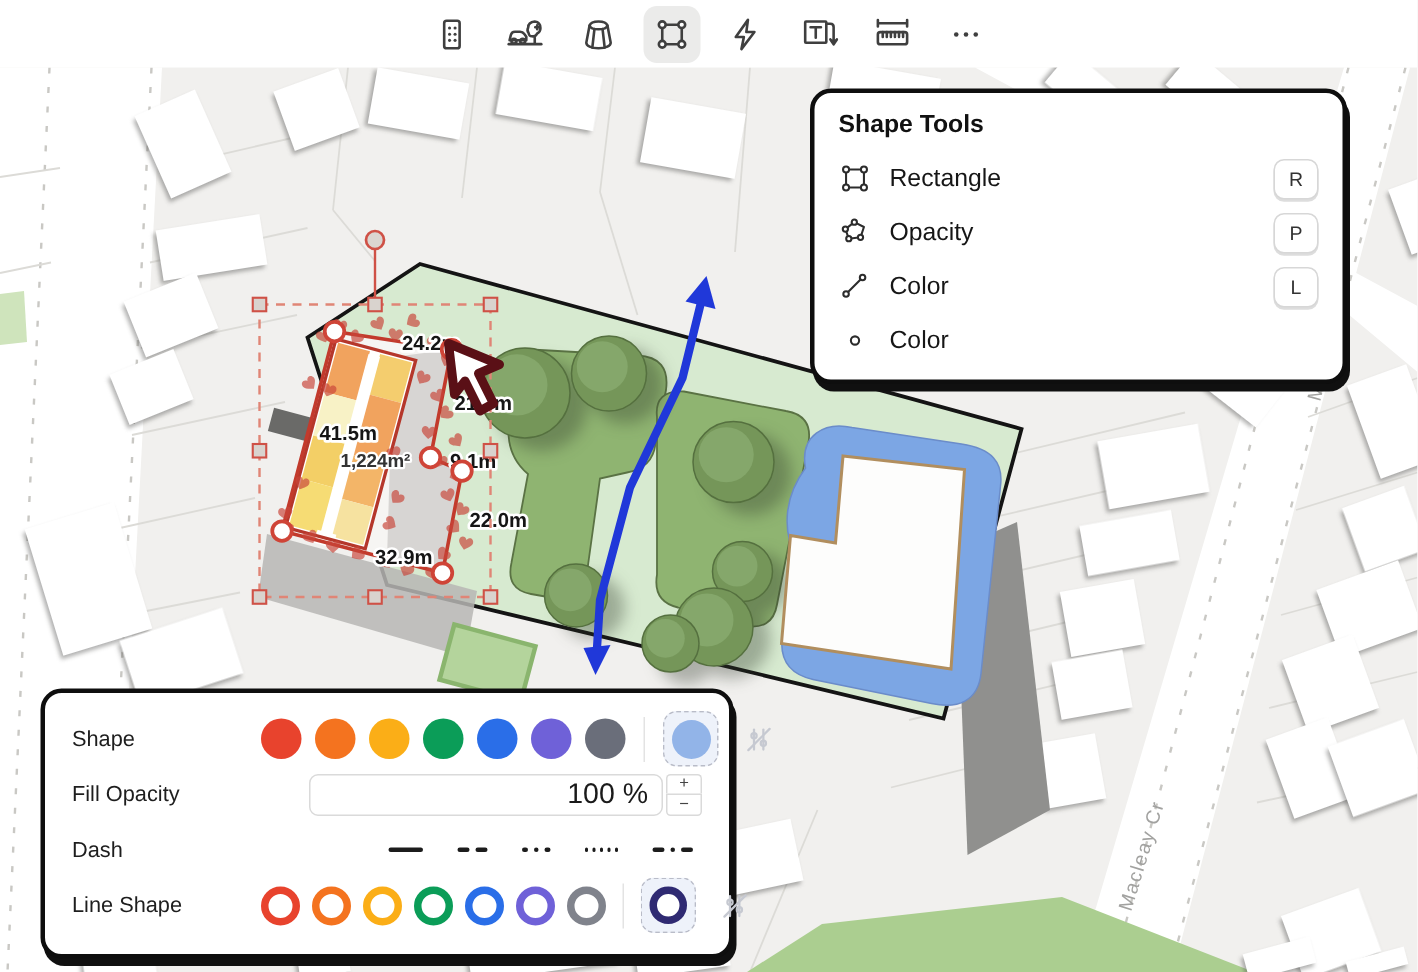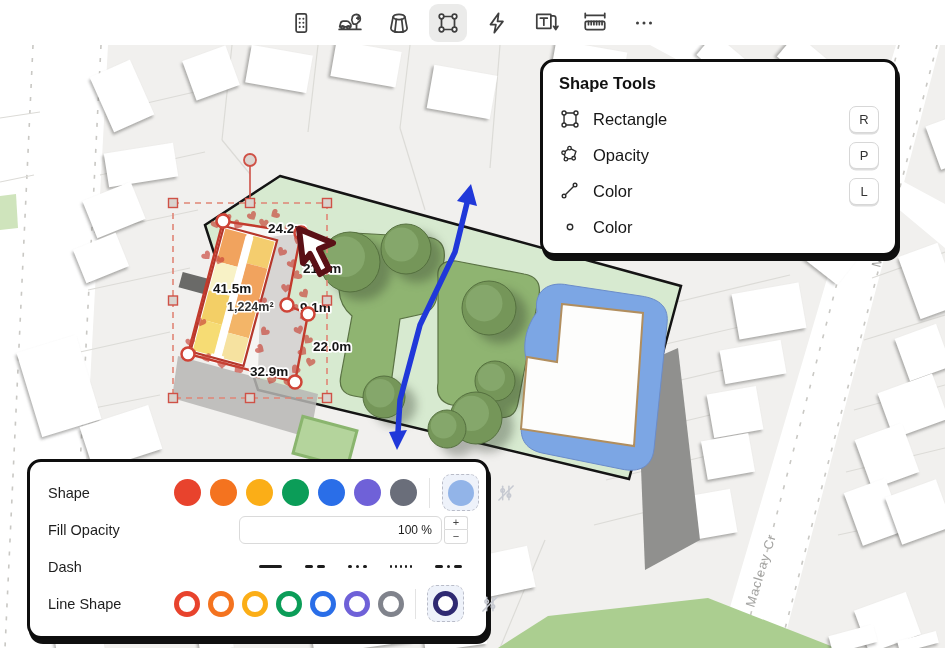--- a/index.html
+++ b/index.html
@@ -41,22 +41,22 @@
   .swatches{display:flex;align-items:center;gap:9px;margin-left:18px;}
   .sw{width:27px;height:27px;border-radius:50%;cursor:pointer;flex:none;}
   .ring{width:16px;height:16px;border-radius:50%;border:5.5px solid #000;background:#fff;cursor:pointer;flex:none;}
   .sw-div{width:1px;height:30px;background:#e3e3e3;margin:0 3px;}
   .sel-box{width:35px;height:35px;border:1.6px dashed #b9bcc8;border-radius:9px;background:#eef2fa;
            display:flex;align-items:center;justify-content:center;cursor:pointer;flex:none;}
   .sel-box .sw{width:26px;height:26px;}
   .sel-box .ring{width:15px;height:15px;}
   .no-custom{margin-left:8px;flex:none;}
   .op-group{display:flex;align-items:stretch;margin-left:auto;}
-  .op-input{width:203px;height:28px;border:1.5px solid #dadada;border-radius:6px;font-family:"Liberation Sans",sans-serif;
-            font-size:12px;color:#1a1a1a;text-align:right;padding:0 9px;box-sizing:border-box;}
+  .op-input{width:236px;height:28px;border:1.5px solid #dadada;border-radius:6px;font-family:"Liberation Sans",sans-serif;
+            font-size:19px;color:#1a1a1a;text-align:right;padding:0 9px;box-sizing:border-box;}
   .stepper{display:flex;flex-direction:column;margin-left:2px;width:24px;}
   .stepper button{flex:1;border:1.5px solid #dadada;background:#fff;font-size:11px;line-height:1;
             color:#444;padding:0;cursor:pointer;height:15px;}
   .stepper button:first-child{border-bottom:none;border-radius:3px 3px 0 0;}
   .stepper button:last-child{border-radius:0 0 3px 3px;}
   .dashes{display:flex;align-items:center;gap:23px;margin-left:auto;margin-right:6px;}
   .dash-opt{display:flex;align-items:center;gap:4px;cursor:pointer;height:14px;}
   .seg{background:#1c1c1c;border-radius:2px;height:3.2px;}
   .dotseg{background:#1c1c1c;border-radius:50%;}
 </style>

